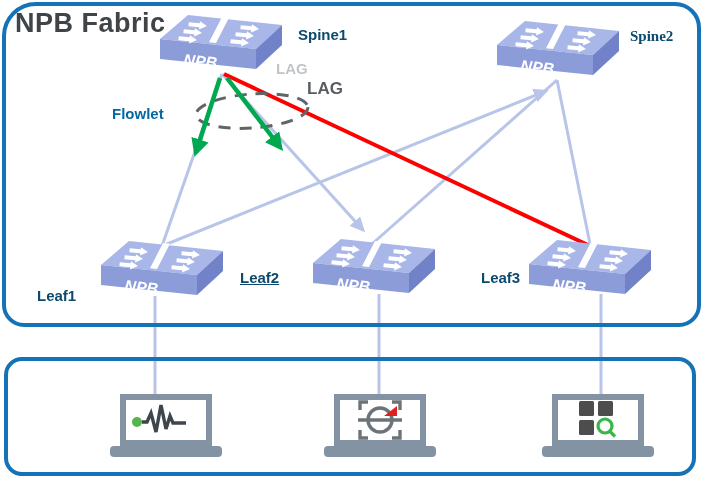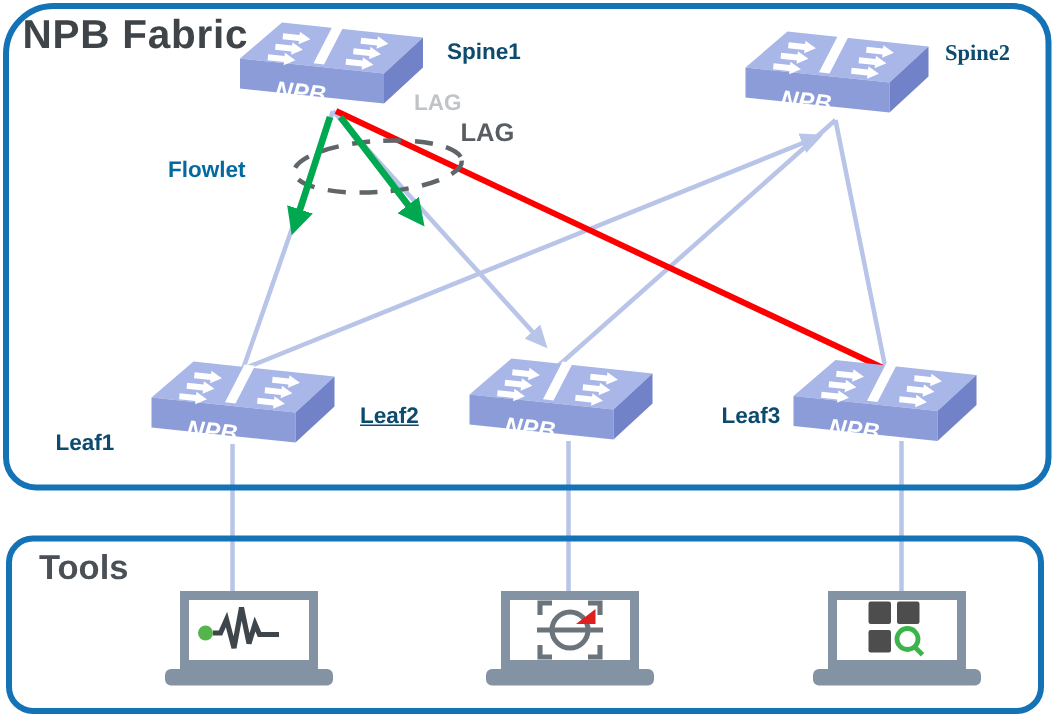--- a/index.html
+++ b/index.html
@@ -125,21 +125,20 @@
   <div id="spine2-label" class="node-label">Spine2</div>
   <div id="leaf1-label" class="node-label">Leaf1</div>
   <div id="leaf2-label" class="node-label">Leaf2</div>
   <div id="leaf3-label" class="node-label">Leaf3</div>
 
   <div id="flowlet-label">Flowlet</div>
   <div id="lag-upper-label">LAG</div>
   <div id="lag-lower-label">LAG</div>
 
   <div id="tools-panel" class="panel"></div>
-  <div id="tools-title" class="panel-title">Tools</div>
 
   <svg id="laptop-analyzer" class="laptop-svg" viewBox="0 0 112 66">
     <use href="#laptop-frame-shape"></use>
     <g>
       <circle cx="27" cy="30" r="5" fill="#56b44c"></circle>
       <path d="M32,30 h5 l4,-9 5,19 5,-27 5,24 4,-13 3,7 h13" stroke="#3e464c" stroke-width="3.4" fill="none"></path>
     </g>
   </svg>
 
   <svg id="laptop-capture" class="laptop-svg" viewBox="0 0 112 66">

